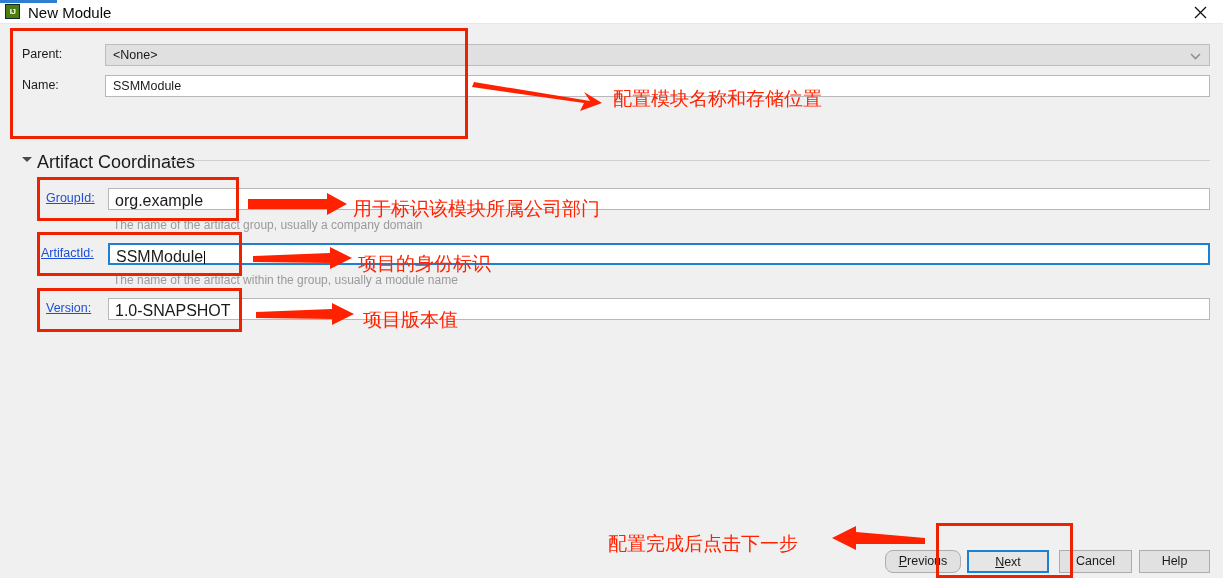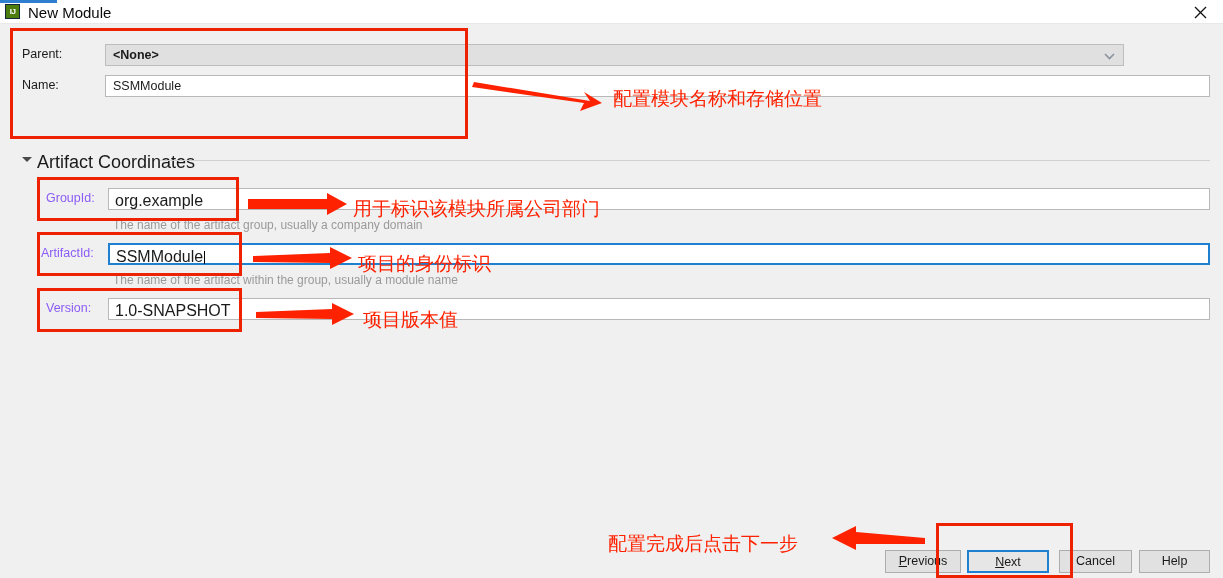--- a/index.html
+++ b/index.html
@@ -153,22 +153,23 @@
   .arow {
     position: absolute;
     left: 0;
     width: 1223px;
     height: 22px;
   }
   .arow-label {
     position: absolute;
     top: 3px;
     font-size: 12.5px;
-    color: #8b5cf6;
-    white-space: nowrap;
+    color: #1d4ed8;
+    white-space: nowrap;
+    text-decoration: underline;
   }
   .afield {
     position: absolute;
     left: 108px;
     top: 0;
     width: 1102px;
     height: 22px;
     box-sizing: border-box;
     background: #ffffff;
     border: 1px solid #b8b8b8;
@@ -257,21 +258,21 @@
       <line x1="1" y1="1" x2="12" y2="12" stroke="#111" stroke-width="1.2"></line>
       <line x1="12" y1="1" x2="1" y2="12" stroke="#111" stroke-width="1.2"></line>
     </svg>
   </div>
 </div>
 
 <div class="top-form">
 
   <div class="row" style="top:21px;">
     <span class="row-label">Parent:</span>
-    <div class="field gray" style="width:1019px;font-weight:bold;">
+    <div class="field gray" style="width:1105px;">
       <span class="field-text">&lt;None&gt;</span>
       <svg class="chev" width="11" height="7" viewBox="0 0 11 7">
         <path d="M1 1 L5.5 5.5 L10 1" stroke="#8a929b" stroke-width="1.6" fill="none"></path>
       </svg>
     </div>
   </div>
 
   <div class="row" style="top:52px;">
     <span class="row-label">Name:</span>
     <div class="field" style="width:1105px;">
@@ -304,21 +305,21 @@
 </div>
 <div class="hint" style="top:273px;">The name of the artifact within the group, usually a module name</div>
 
 <div class="arow" style="top:298px;">
   <span class="arow-label" style="left:46px;">Version:</span>
   <div class="afield">
     <span class="afield-text">1.0-SNAPSHOT</span>
   </div>
 </div>
 
-<button class="btn" style="left:885px; width:76px;">
+<button class="btn" style="left:885px; width:76px;border-radius:8px;">
   <u>P</u><span>revious</span>
 </button>
 <button class="btn default" style="left:967px; width:82px;">
   <u>N</u><span>ext</span>
 </button>
 <button class="btn" style="left:1059px; width:73px;">Cancel</button>
 <button class="btn" style="left:1139px; width:71px;">Help</button>
 
 <div class="ann-box" style="left:10px; top:28px; width:458px; height:111px;"></div>
 <div class="ann-box" style="left:37px; top:177px; width:202px; height:44px;"></div>

